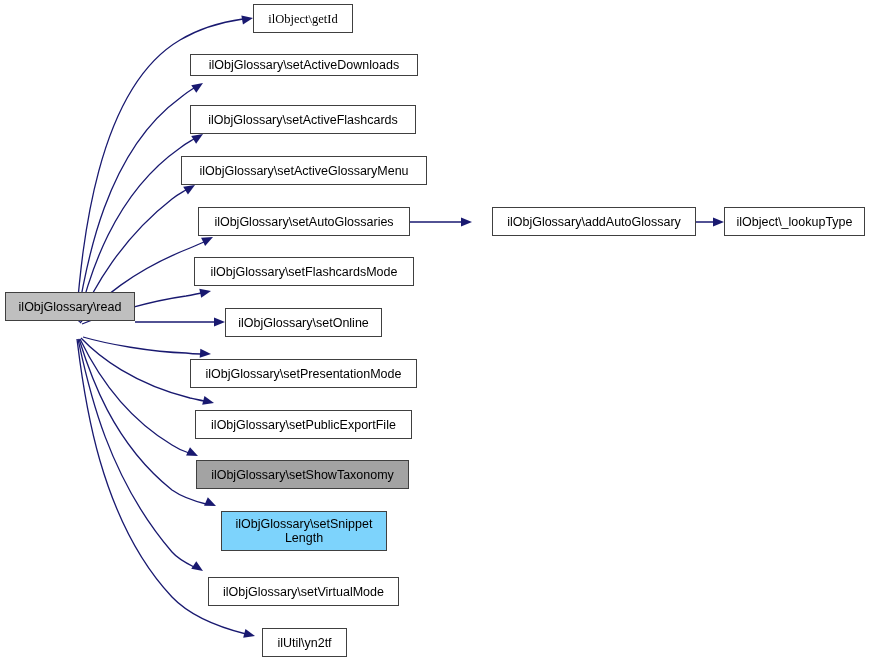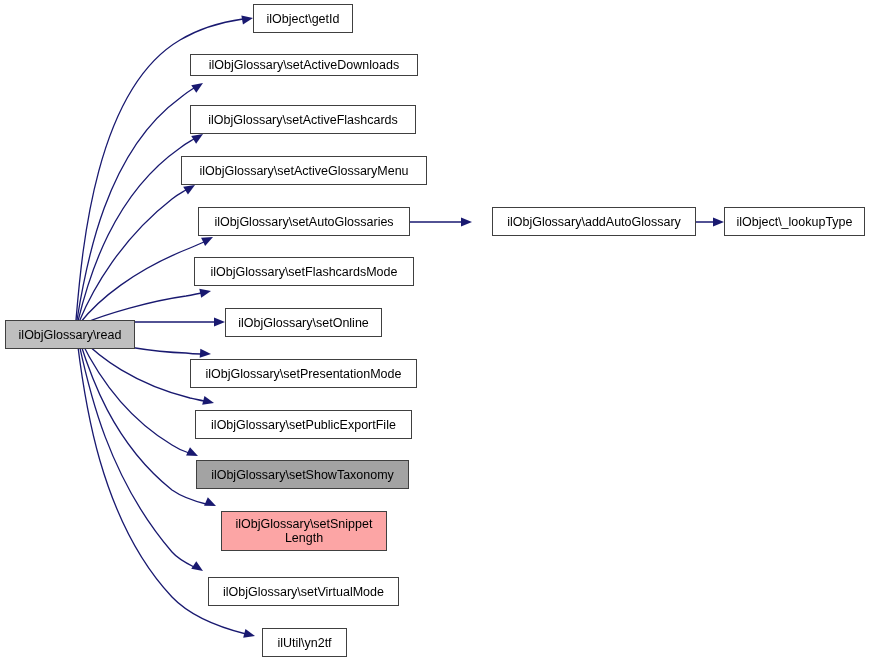--- a/index.html
+++ b/index.html
@@ -81,31 +81,31 @@
       <path d="M78,339 C87,380 105,474 172,552 C178,559 186,563 194,567" fill="none" stroke="#191970" stroke-width="1.3"></path>
       <polygon points="0,0 -11,-4.6 -11,4.6" fill="#191970" transform="translate(203,571) rotate(33)"></polygon>
       <path d="M77,339 C83,387 97,517 172,597 C192,618 222,628 246,634" fill="none" stroke="#191970" stroke-width="1.3"></path>
       <polygon points="0,0 -11,-4.6 -11,4.6" fill="#191970" transform="translate(255,636) rotate(14)"></polygon>
       <path d="M410,222 L462,222" fill="none" stroke="#191970" stroke-width="1.3"></path>
       <polygon points="0,0 -11,-4.6 -11,4.6" fill="#191970" transform="translate(472,222) rotate(0)"></polygon>
       <path d="M676,222 L714,222" fill="none" stroke="#191970" stroke-width="1.3"></path>
       <polygon points="0,0 -11,-4.6 -11,4.6" fill="#191970" transform="translate(724,222) rotate(0)"></polygon>
     </svg>
   <div id="node-layer">
-      <div class="node root" style="left: 5px; top: 320px; width: 130px; height: 29px; background: rgb(191, 191, 191); border-color: rgb(64, 64, 64);"><span class="node-label">ilObjGlossary\read</span></div>
-      <div class="node" style="left: 253px; top: 4px; width: 100px; height: 29px; background: rgb(255, 255, 255); border-color: rgb(64, 64, 64);"><span class="node-label">ilObject\getId</span></div>
+      <div class="node root" style="left: 5px; top: 292px; width: 130px; height: 29px; background: rgb(191, 191, 191); border-color: rgb(64, 64, 64);"><span class="node-label">ilObjGlossary\read</span></div>
+      <div class="node" style="left: 253px; top: 4px; width: 100px; height: 29px; background: rgb(255, 255, 255); border-color: rgb(64, 64, 64); font-family: Liberation Serif, serif;"><span class="node-label">ilObject\getId</span></div>
       <div class="node" style="left: 190px; top: 54px; width: 228px; height: 22px; background: rgb(255, 255, 255); border-color: rgb(64, 64, 64);"><span class="node-label">ilObjGlossary\setActiveDownloads</span></div>
       <div class="node" style="left: 190px; top: 105px; width: 226px; height: 29px; background: rgb(255, 255, 255); border-color: rgb(64, 64, 64);"><span class="node-label">ilObjGlossary\setActiveFlashcards</span></div>
       <div class="node" style="left: 181px; top: 156px; width: 246px; height: 29px; background: rgb(255, 255, 255); border-color: rgb(64, 64, 64);"><span class="node-label">ilObjGlossary\setActiveGlossaryMenu</span></div>
       <div class="node" style="left: 198px; top: 207px; width: 212px; height: 29px; background: rgb(255, 255, 255); border-color: rgb(64, 64, 64);"><span class="node-label">ilObjGlossary\setAutoGlossaries</span></div>
       <div class="node" style="left: 194px; top: 257px; width: 220px; height: 29px; background: rgb(255, 255, 255); border-color: rgb(64, 64, 64);"><span class="node-label">ilObjGlossary\setFlashcardsMode</span></div>
       <div class="node" style="left: 225px; top: 308px; width: 157px; height: 29px; background: rgb(255, 255, 255); border-color: rgb(64, 64, 64);"><span class="node-label">ilObjGlossary\setOnline</span></div>
       <div class="node" style="left: 190px; top: 359px; width: 227px; height: 29px; background: rgb(255, 255, 255); border-color: rgb(64, 64, 64);"><span class="node-label">ilObjGlossary\setPresentationMode</span></div>
       <div class="node" style="left: 195px; top: 410px; width: 217px; height: 29px; background: rgb(255, 255, 255); border-color: rgb(64, 64, 64);"><span class="node-label">ilObjGlossary\setPublicExportFile</span></div>
       <div class="node" style="left: 196px; top: 460px; width: 213px; height: 29px; background: #a3a3a3; border-color: rgb(64, 64, 64);"><span class="node-label">ilObjGlossary\setShowTaxonomy</span></div>
-      <div class="node" style="left: 221px; top: 511px; width: 166px; height: 40px; background: #fca5a5; border-color: rgb(64, 64, 64);"><span class="node-label">ilObjGlossary\setSnippet
+      <div class="node" style="left: 221px; top: 511px; width: 166px; height: 40px; background: #7dd3fc; border-color: rgb(64, 64, 64);"><span class="node-label">ilObjGlossary\setSnippet
 Length</span></div>
       <div class="node" style="left: 208px; top: 577px; width: 191px; height: 29px; background: rgb(255, 255, 255); border-color: rgb(64, 64, 64);"><span class="node-label">ilObjGlossary\setVirtualMode</span></div>
       <div class="node" style="left: 262px; top: 628px; width: 85px; height: 29px; background: rgb(255, 255, 255); border-color: rgb(64, 64, 64);"><span class="node-label">ilUtil\yn2tf</span></div>
       <div class="node" style="left: 492px; top: 207px; width: 204px; height: 29px; background: rgb(255, 255, 255); border-color: rgb(64, 64, 64);"><span class="node-label">ilObjGlossary\addAutoGlossary</span></div>
       <div class="node" style="left: 724px; top: 207px; width: 141px; height: 29px; background: rgb(255, 255, 255); border-color: rgb(64, 64, 64);"><span class="node-label">ilObject\_lookupType</span></div>
     </div>
 </div>
 
 </body></html>

